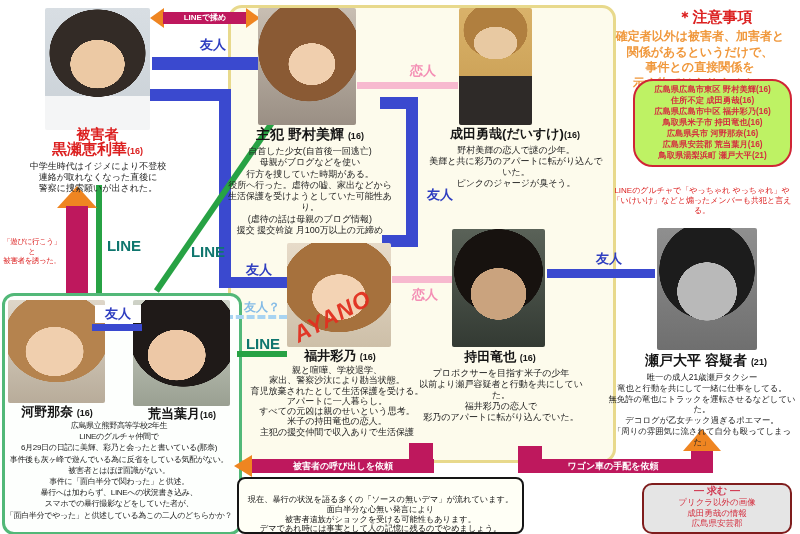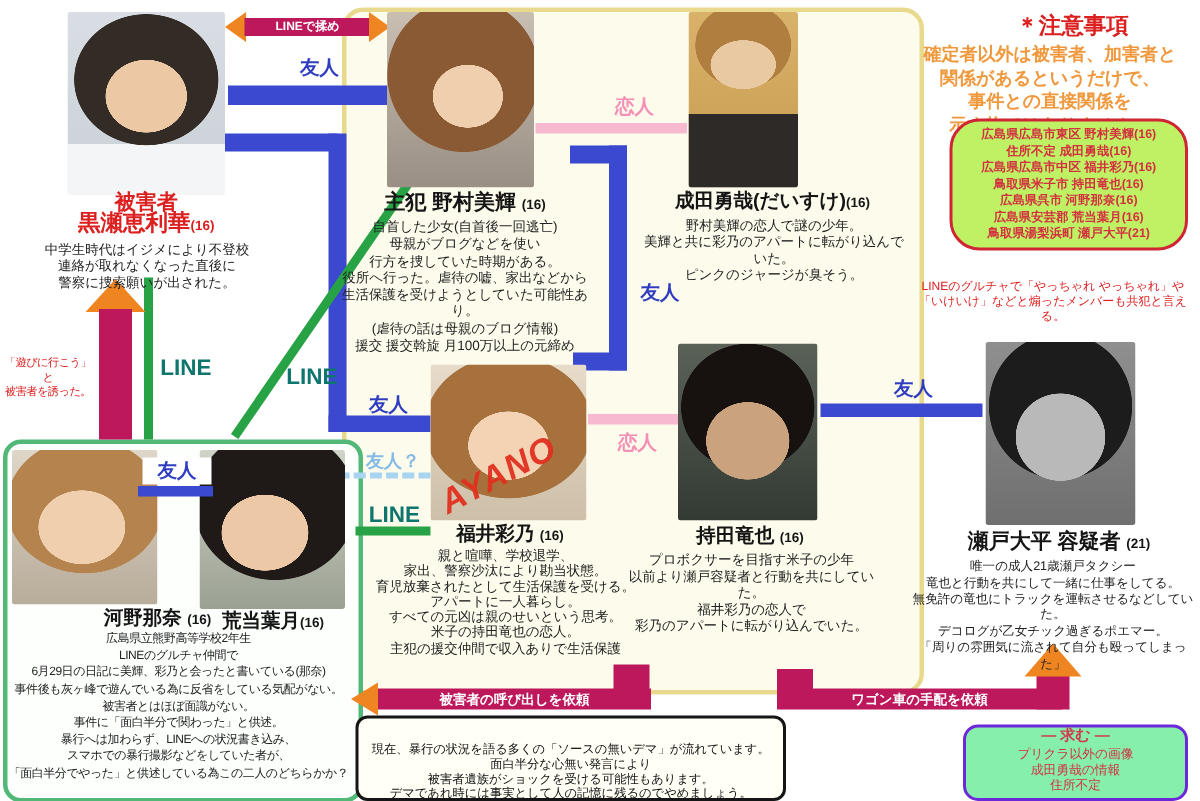--- a/index.html
+++ b/index.html
@@ -23,22 +23,22 @@
   .arrow-text{color:#fff;font-size:9px;font-weight:bold;text-align:center;}
   .tri{position:absolute;width:0;height:0;}
   .box-yellow{position:absolute;left:228px;top:5px;width:382px;height:452px;background:#fdfbec;
               border:3px solid #e8d98c;border-radius:14px;}
   .box-green{position:absolute;left:2px;top:293px;width:234px;height:236px;background:#fdfffd;
              border:3px solid #52b878;border-radius:12px;}
   .box-black{position:absolute;left:237px;top:477px;width:283px;height:53px;background:#fffff6;
              border:2px solid #151515;border-radius:8px;}
   .box-redlist{position:absolute;left:633px;top:79px;width:155px;height:84px;background:#bef264;
                border:2px solid #d02535;border-radius:20px;}
-  .box-wanted{position:absolute;left:642px;top:483px;width:146px;height:47px;background:#86efac;
-              border:2px solid #6d28d9;border-radius:10px;}
+  .box-wanted{position:absolute;left:642px;top:483px;width:146px;height:47px;background:#e5e5e5;
+              border:2px solid #7f1d1d;border-radius:10px;}
   .wanted-title{color:#d13a52;font-weight:bold;font-size:10px;text-align:center;line-height:12px;}
   .wanted-title::before{content:"― ";}
   .wanted-title::after{content:" ―";}
   .notice-title{color:#dc2020;font-weight:bold;font-size:15px;text-align:center;}
   .notice-body{color:#f0983c;font-weight:bold;font-size:12px;line-height:15.5px;text-align:center;}
   .redlist{color:#d43040;font-size:8.3px;line-height:11px;text-align:center;font-weight:bold;}
   .groupnote{color:#dc2020;font-size:8px;line-height:10px;text-align:center;}
   .rumor{font-size:8.2px;line-height:9.8px;text-align:center;color:#111;}
   .cohabit{color:#f5ae3a;font-weight:bold;font-size:15px;text-align:center;margin-top:44px;}
   .invite{color:#dc2020;font-size:7.5px;line-height:9.5px;text-align:center;letter-spacing:-0.4px;}
@@ -189,21 +189,21 @@
   <div class="abs desc lines" style="left:606px;top:372px;width:192px;font-size:8.4px;line-height:10.8px;">唯一の成人21歳瀬戸タクシー
 竜也と行動を共にして一緒に仕事をしてる。
 無免許の竜也にトラックを運転させるなどしていた。
 デコログが乙女チック過ぎるポエマー。
 「周りの雰囲気に流されて自分も殴ってしまった」</div>
 
   <div class="photo ph-kono" style="left:8px;top:300px;width:97px;height:103px;"></div>
   <div class="photo ph-arato" style="left:133px;top:300px;width:97px;height:106px;"></div>
   <div class="abs rel-blue" style="left:95px;top:305px;width:46px;background:#fff;">友人</div>
   <div class="hline-blue" style="left:92px;top:324px;width:50px;height:7px;"></div>
-  <div class="abs name" style="left:2px;top:404px;width:110px;margin-left:48px;">
+  <div class="abs name" style="left:2px;top:404px;width:110px;">
     <span>河野那奈</span> <span class="age">(16)</span>
   </div>
   <div class="abs name" style="left:130px;top:406px;width:104px;">
     <span>荒当葉月</span><span class="age">(16)</span>
   </div>
   <div class="abs desc lines" style="left:5px;top:420px;width:228px;font-size:8px;line-height:11.2px;letter-spacing:-0.3px;">広島県立熊野高等学校2年生
 LINEのグルチャ仲間で
 6月29日の日記に美輝、彩乃と会ったと書いている(那奈)
 事件後も灰ヶ峰で遊んでいる為に反省をしている気配がない。
 被害者とはほぼ面識がない。
@@ -247,16 +247,16 @@
     <div class="rumor lines" style="padding-top:16px;">現在、暴行の状況を語る多くの「ソースの無いデマ」が流れています。
 面白半分な心無い発言により
 被害者遺族がショックを受ける可能性もあります。
 デマであれ時には事実として人の記憶に残るのでやめましょう。
 書くときはソースも出しましょう。</div>
   </div>
   <div class="box-wanted">
     <div class="wanted-title">求む</div>
     <div class="redlist lines" style="font-size:8.5px;line-height:10.5px;font-weight:normal;">プリクラ以外の画像
 成田勇哉の情報
-住所不定</div>
+広島県安芸郡</div>
   </div>
 
 </div>
 
 </body></html>

